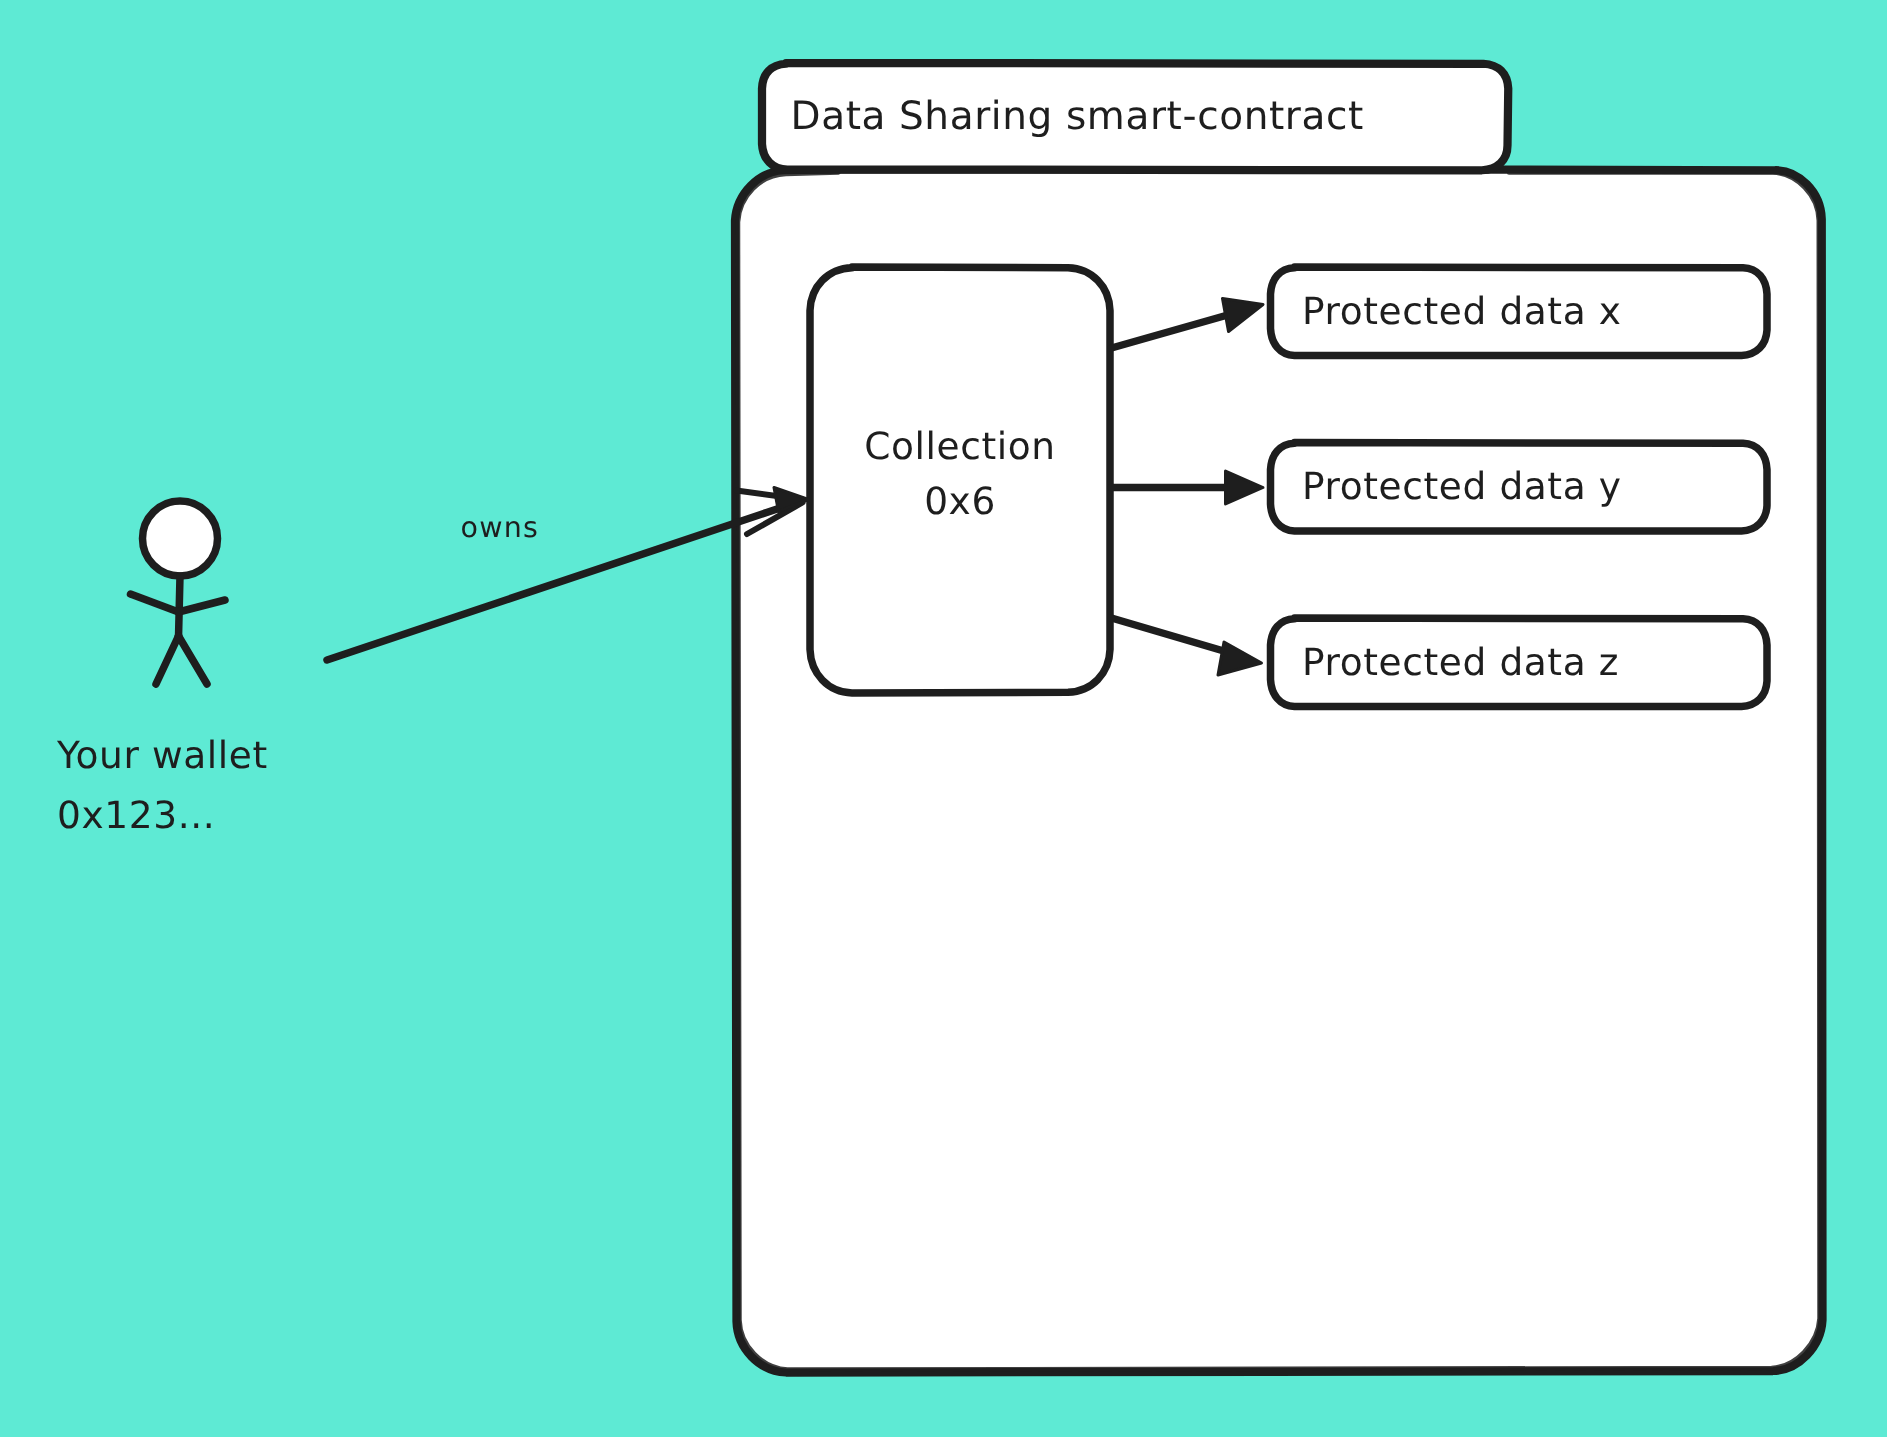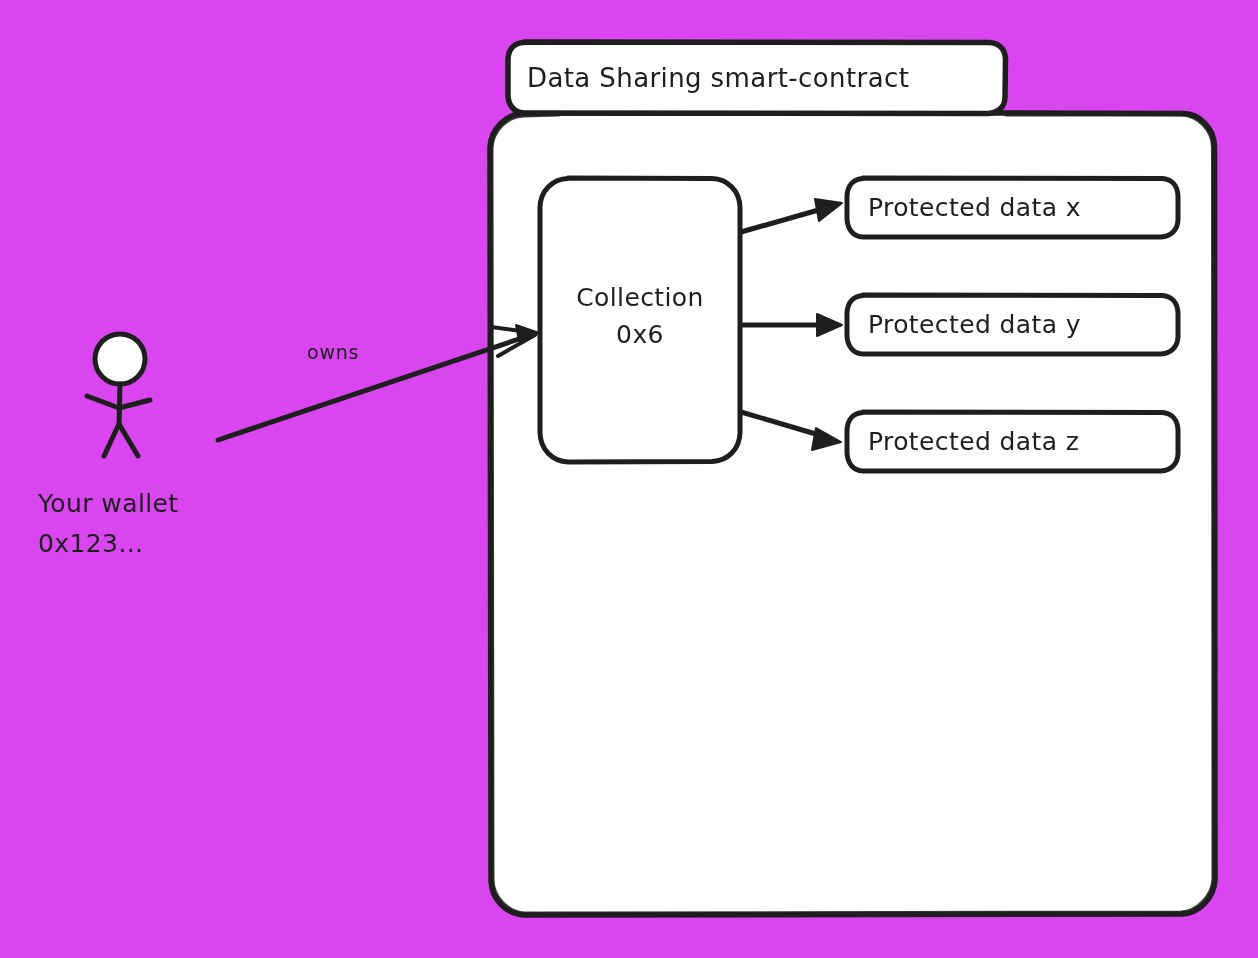--- a/index.html
+++ b/index.html
@@ -11,21 +11,21 @@
   body {
     width: 1258px;
     height: 958px;
     overflow: hidden;
     font-family: "DejaVu Sans", sans-serif;
   }
   #canvas {
     position: relative;
     width: 1258px;
     height: 958px;
-    background: #d946ef;
+    background: #5eead4;
   }
   #diagram {
     position: absolute;
     top: 0;
     left: 0;
     width: 1258px;
     height: 958px;
   }
   .stroke {
     fill: none;

